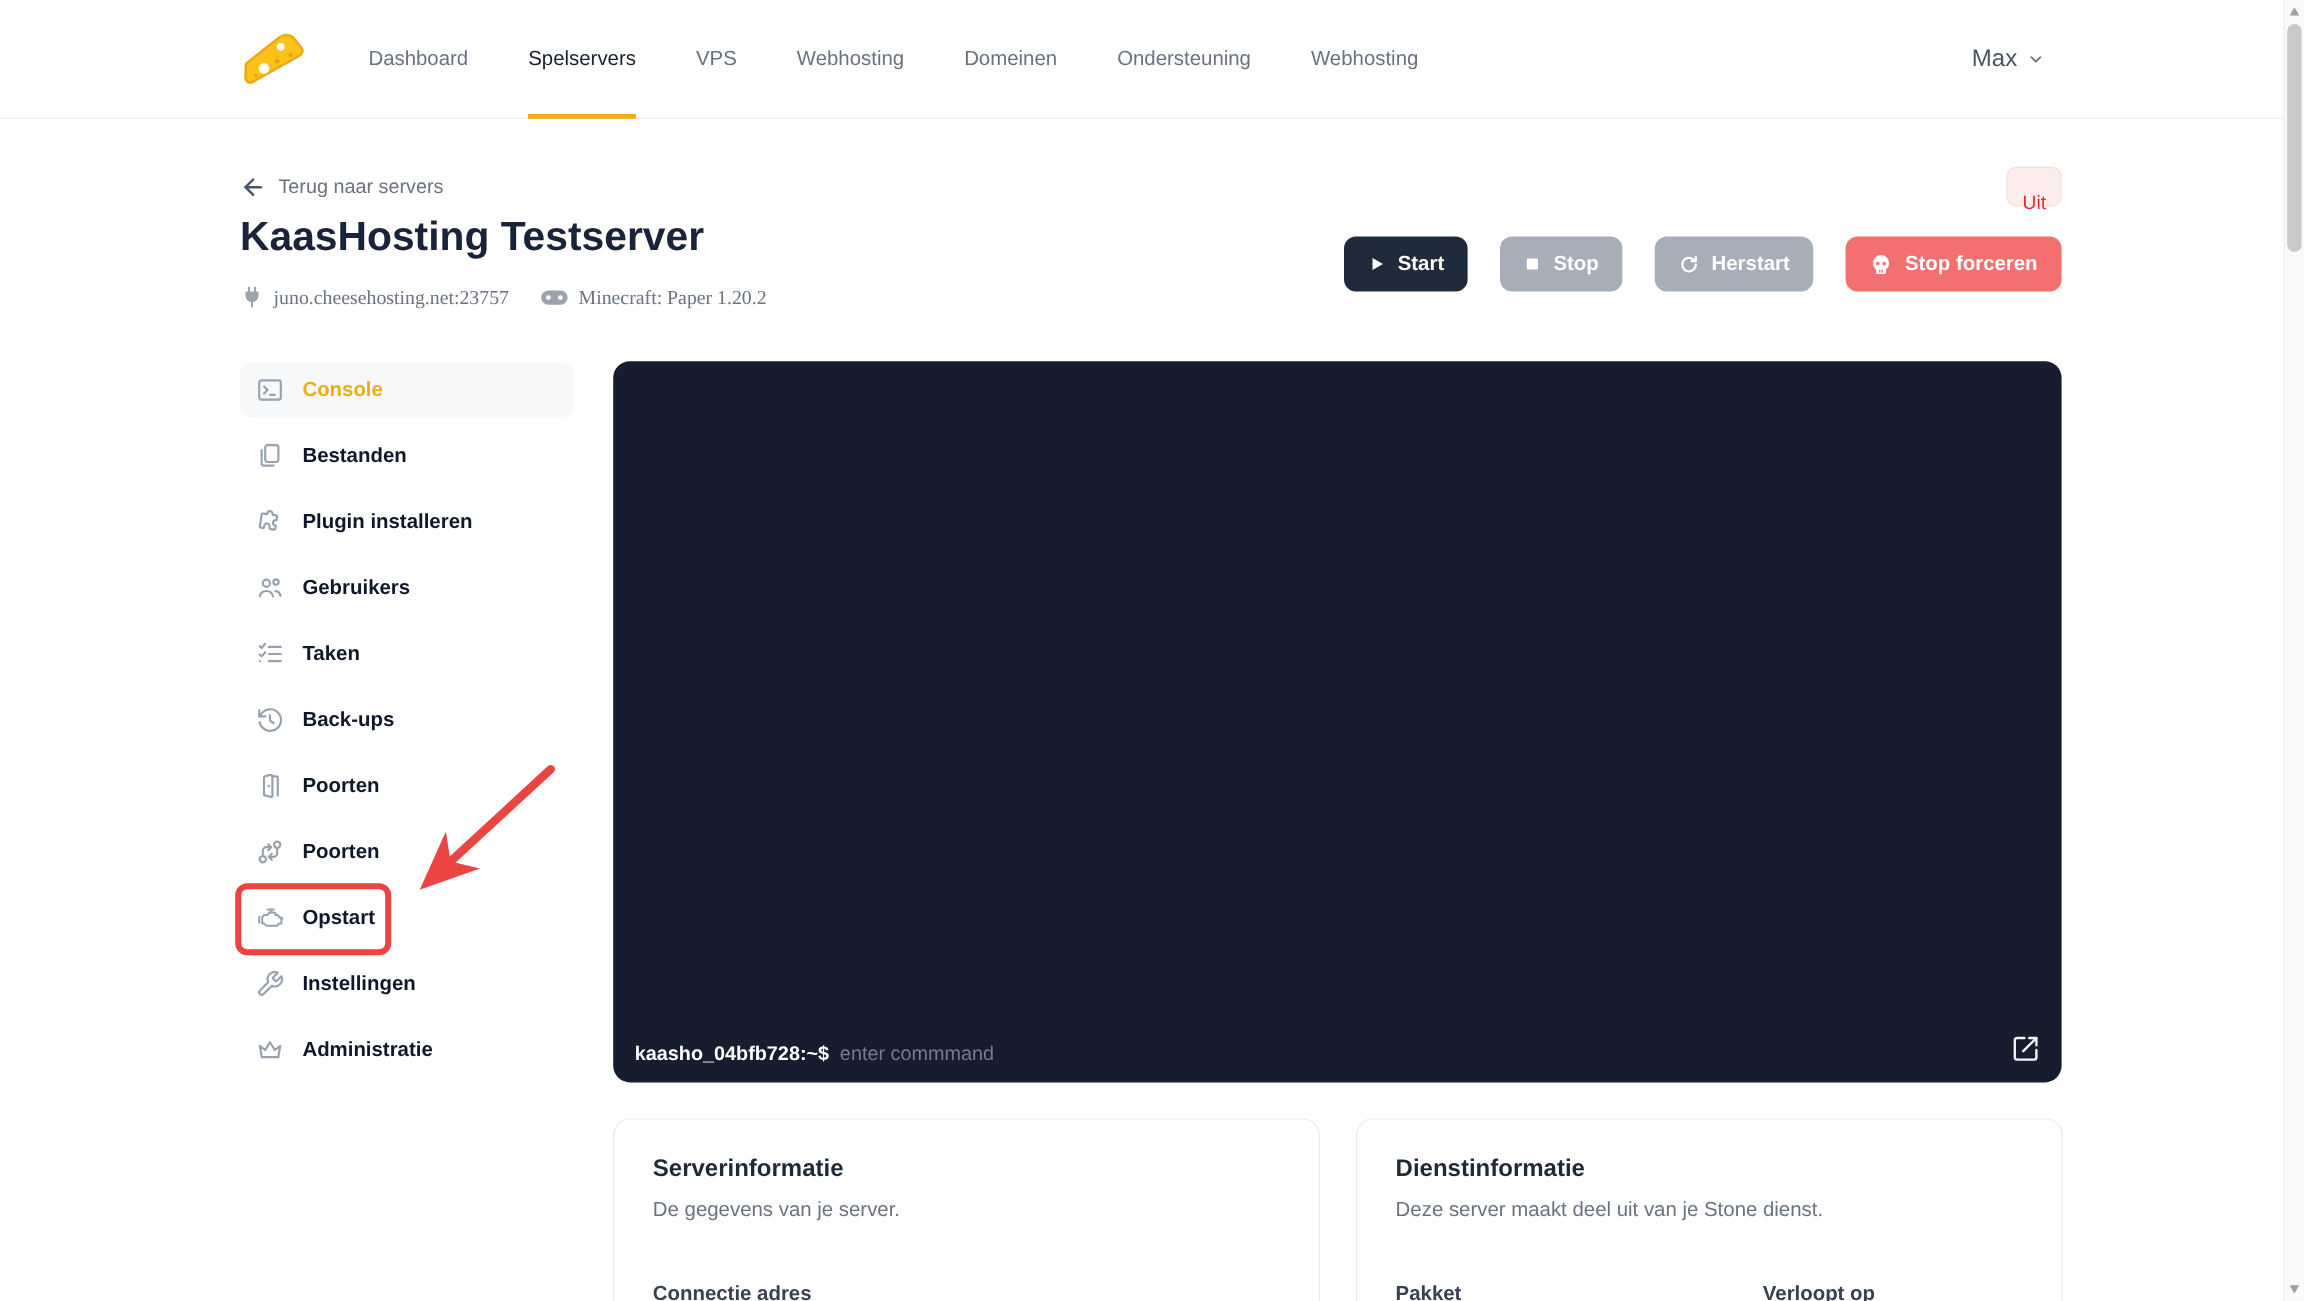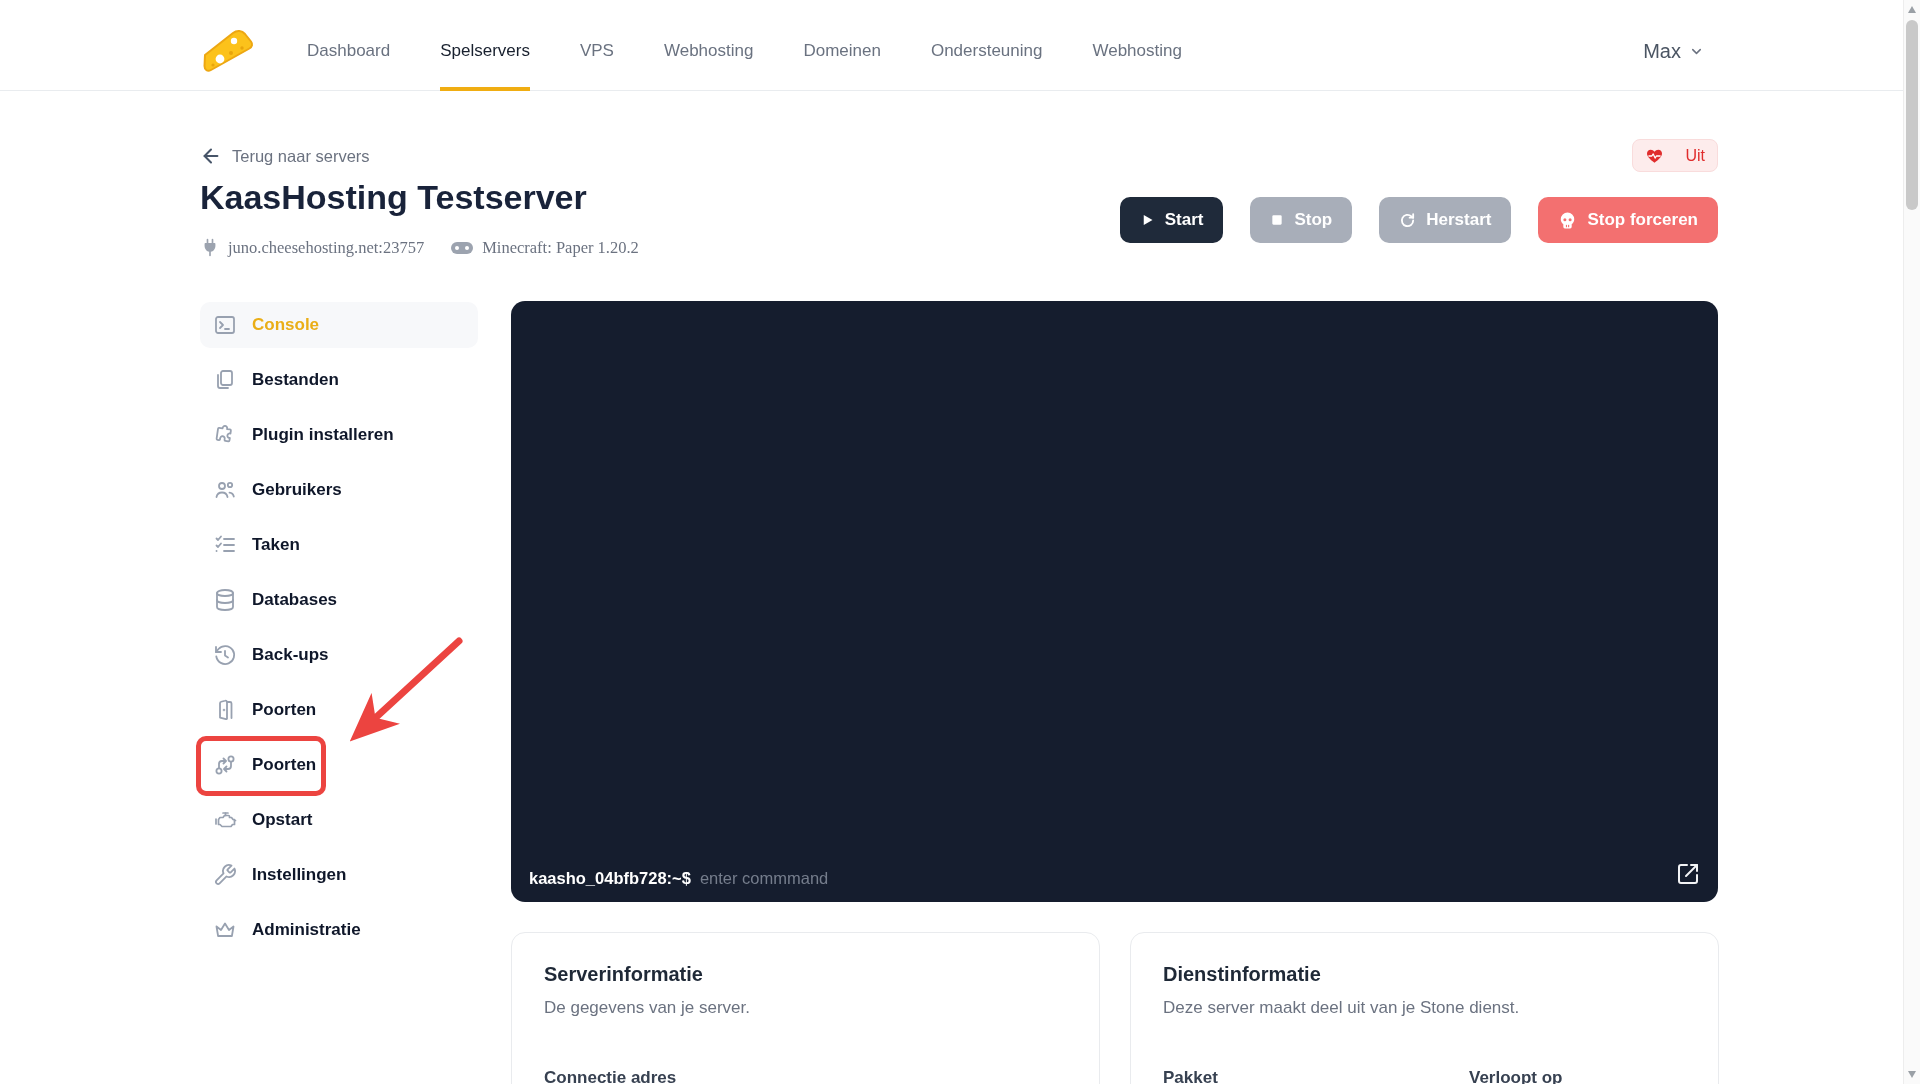--- a/index.html
+++ b/index.html
@@ -1,20 +1,20 @@
 <!DOCTYPE html>
 <html><head>
 <meta charset="utf-8">
 <style>
   * { margin:0; padding:0; box-sizing:border-box; }
   html,body { width:1920px; height:1084px; overflow:hidden; background:#fff;
     font-family:"Liberation Sans", sans-serif; color:#19233a; }
 
   
-  .nav { position:absolute; top:12px; left:0; width:1920px; height:79px;
+  .nav { position:absolute; top:0; left:0; width:1920px; height:99px;
     background:#fff; border-bottom:1px solid #e9ecef; display:flex; align-items:center; }
   .nav-inner { display:flex; align-items:center; height:100%; padding-left:200px; width:100%; }
   .logo { width:60px; height:50px; margin-right:22px; display:flex; align-items:center; cursor:pointer; }
   .nav-links { display:flex; height:100%; }
   .nav-link { position:relative; display:flex; align-items:center; height:100%;
     padding:0 25px; font-size:17px; color:#6a7280; cursor:pointer; white-space:nowrap; }
   .nav-link.active { color:#18202e; font-weight:500; }
   .nav-link.active::after { content:""; position:absolute; left:25px; right:25px; bottom:-1px;
     height:4px; background:#f0ad12; }
   .nav-user { margin-left:auto; margin-right:216px; display:flex; align-items:center; gap:8px;
@@ -23,21 +23,21 @@
   
   .back-link { position:absolute; left:200px; top:145px; display:flex; align-items:center; gap:10px;
     font-size:16.5px; color:#6b7280; cursor:pointer;justify-content:center; }
   .page-title { position:absolute; left:200px; top:178px; font-size:34px; font-weight:700; color:#19233a; }
   .server-meta { position:absolute; left:200px; top:238px; display:flex; align-items:center; gap:26px;
     font-size:16.5px; color:#6b7280; }
   .meta-item { display:flex; align-items:center; gap:8px;font-family:Liberation Serif, serif; }
 
   .status-badge { position:absolute; top:139px; right:202px; height:33px; padding:0 12px;
     display:flex; align-items:center; gap:21px; background:#fdecec; border:1px solid #f9dcdc;
-    border-radius:8px; font-size:16px; color:#e02d2d; }
+    border-radius:8px; font-size:16px; color:#e02d2d;flex-direction:column; }
 
   .actions { position:absolute; top:197px; right:202px; display:flex; gap:27px; }
   .btn { height:46px; border:none; border-radius:10px; padding:0 20px; display:flex;
     align-items:center; gap:10px; font-family:inherit; font-size:17px; font-weight:700;
     color:#fff; cursor:pointer; }
   .btn-start { background:#1f2a3a; }
   .btn-gray  { background:#a8aeb9; }
   .btn-danger{ background:#f37070; }
 
   
@@ -243,30 +243,20 @@
           <line x1="11" y1="6" x2="21" y2="6"></line>
         <path d="M3.5 12.5 5 14l3-3.5"></path>
           <line x1="11" y1="12" x2="21" y2="12"></line>
         <line x1="3.5" y1="18" x2="3.6" y2="18"></line>
           <line x1="11" y1="18" x2="21" y2="18"></line>
       </svg>
     </span>
     <span class="lbl">Taken</span>
   </div>
 
-  <div class="side-item">
-    <span class="ico">
-      <svg width="24" height="24" viewBox="0 0 24 24" fill="none" stroke="currentColor" stroke-width="1.8" stroke-linecap="round" stroke-linejoin="round">
-        <ellipse cx="12" cy="5" rx="8" ry="3"></ellipse>
-          <path d="M4 5v14c0 1.7 3.6 3 8 3s8-1.3 8-3V5"></path>
-          <path d="M4 12c0 1.7 3.6 3 8 3s8-1.3 8-3"></path>
-      </svg>
-    </span>
-    <span class="lbl">Databases</span>
-  </div>
 
   <div class="side-item">
     <span class="ico">
       <svg width="24" height="24" viewBox="0 0 24 24" fill="none" stroke="currentColor" stroke-width="1.8" stroke-linecap="round" stroke-linejoin="round">
         <path d="M3 4v5h5"></path>
           <path d="M3.3 13.5A9 9 0 1 0 5.5 6L3 9"></path>
           <polyline points="12 8 12 12.5 15 14.5"></polyline>
       </svg>
     </span>
     <span class="lbl">Back-ups</span>

